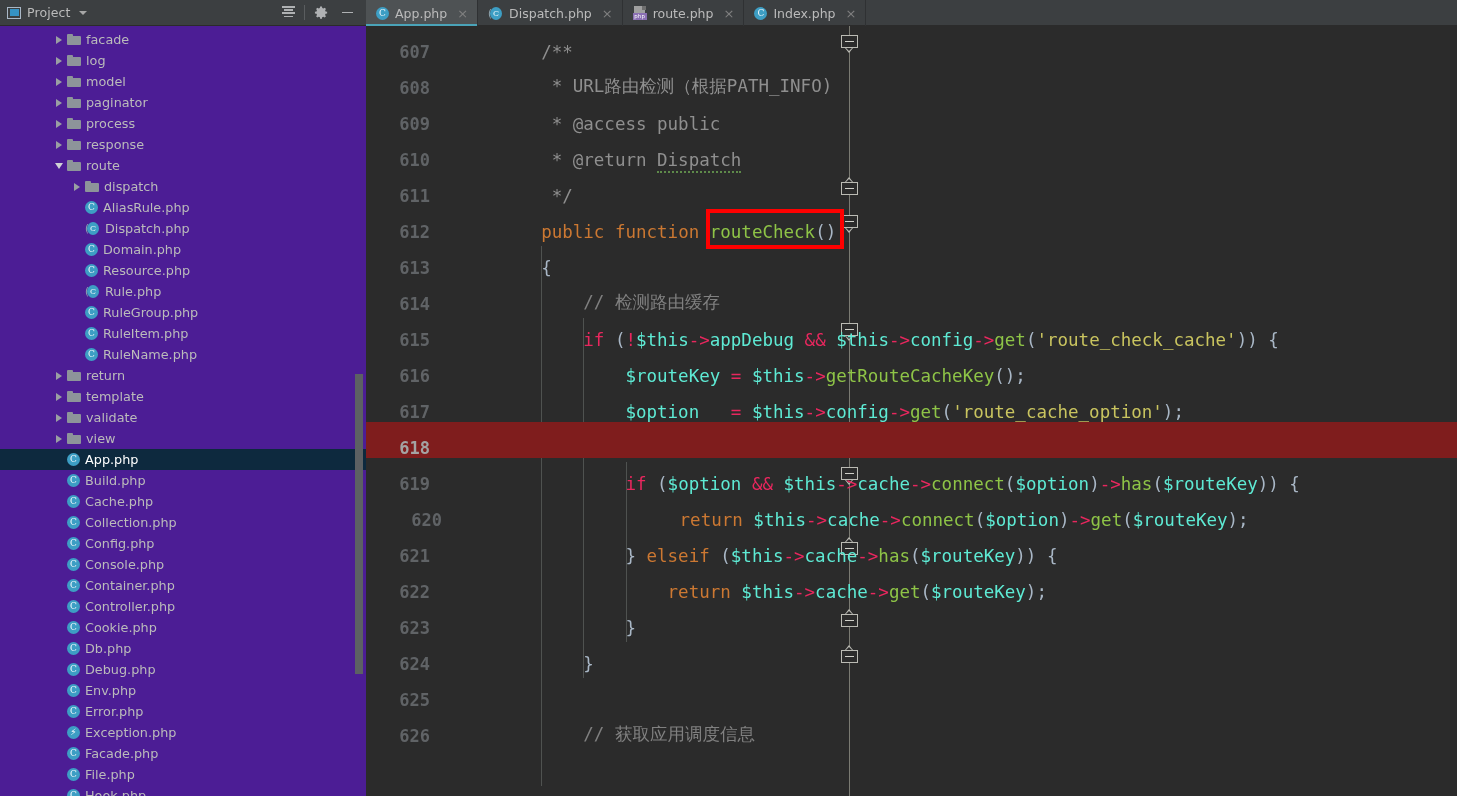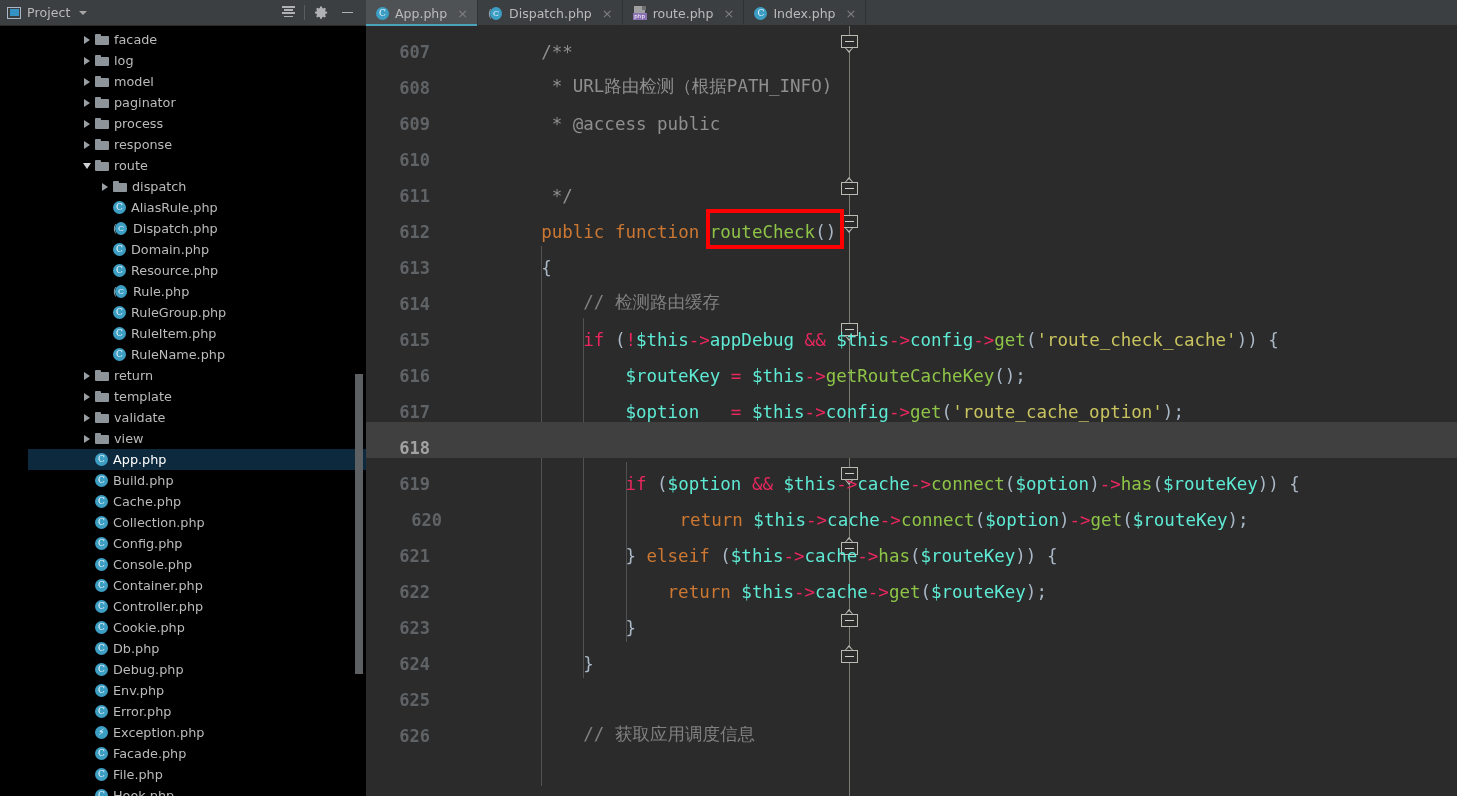--- a/index.html
+++ b/index.html
@@ -89,22 +89,22 @@
                     color: #ffffff; font-size: 5.4px; line-height: 7px; text-align: center; letter-spacing: .2px; }
   .ico-folder { width: 14px; height: 11px; position: relative; flex: 0 0 14px; }
   .ico-folder .tabtop { position: absolute; left: 0; top: 0; width: 6px; height: 2.5px; background: #8d949a; border-radius: 1px 1px 0 0; }
   .ico-folder .body   { position: absolute; left: 0; top: 2px; width: 14px; height: 9px; background: #8d949a; border-radius: 1px; }
 
   
   .bodyrow { display: flex; flex: 1 1 auto; min-height: 0; }
 
   
   .tree {
-    width: 366px; flex: 0 0 366px; background: #000000;
-    position: relative; overflow: hidden; padding-top: 3px; padding-left: 28px;
+    width: 366px; flex: 0 0 366px; background: #4c1d95;
+    position: relative; overflow: hidden; padding-top: 3px;
   }
   .tree-row {
     height: 21px; display: flex; align-items: center;
     color: #bbbbbb; font-size: 12.8px; white-space: nowrap;
   }
   .tree-row.selected { background: #0d293e; }
   .tree-row.selected .tree-label { color: #ffffff; }
   .tw { width: 17px; flex: 0 0 17px; display: flex; align-items: center; justify-content: center; }
   .arrow-r { width: 0; height: 0; border-top: 4.5px solid transparent; border-bottom: 4.5px solid transparent; border-left: 6px solid #9a9fa3; }
   .arrow-d { width: 0; height: 0; border-left: 4.5px solid transparent; border-right: 4.5px solid transparent; border-top: 6px solid #cfd2d4; }
@@ -115,21 +115,21 @@
   
   .editor { flex: 1 1 auto; background: #2b2b2b; position: relative; overflow: hidden; }
   .code-area {
     position: absolute; inset: 0;
     font-family: "DejaVu Sans Mono", "Liberation Mono", monospace;
     font-size: 17.5px;
   }
   .ln {
     position: relative; height: 36px; display: flex; align-items: flex-end;
   }
-  .ln.current { background: #404040; }
+  .ln.current { background: #7f1d1d; }
   .ln.current .gutter-num { color: #a4a3a3; }
   .gutter-num {
     width: 74px; flex: 0 0 74px; text-align: right; padding-right: 10px;
     color: #606366; font-size: 17px; font-weight: bold;
     font-family: "DejaVu Sans Mono", monospace;
   }
   .gutter-fold { width: 36px; flex: 0 0 36px; position: relative; height: 36px; }
   .code-text { padding-left: 23px; color: #a9b7c6; white-space: pre; }
 
   
@@ -659,20 +659,21 @@
             <span class="code-text">     <span class="t-doc">* URL路由检测（根据PATH_INFO)</span></span>
           </div>
           <div class="ln" style="position:absolute;left:0;right:0;top:72px">
             <span class="gutter-num">609</span>
             <span class="gutter-fold"></span>
             <span class="code-text">     <span class="t-doc">* @access public</span></span>
           </div>
           <div class="ln" style="position:absolute;left:0;right:0;top:108px">
             <span class="gutter-num">610</span>
             <span class="gutter-fold"></span>
+            <span class="code-text">     <span class="t-doc">* @return </span><span class="t-doc typo">Dispatch</span></span>
           </div>
           <div class="ln" style="position:absolute;left:0;right:0;top:144px">
             <span class="gutter-num">611</span>
             <span class="gutter-fold"></span>
             <span class="code-text">     <span class="t-doc">*/</span></span>
           </div>
           <div class="ln" style="position:absolute;left:0;right:0;top:180px">
             <span class="gutter-num">612</span>
             <span class="gutter-fold"></span>
             <span class="code-text">    <span class="t-kw">public</span> <span class="t-kw">function</span> <span class="t-fn">routeCheck</span>()</span>

